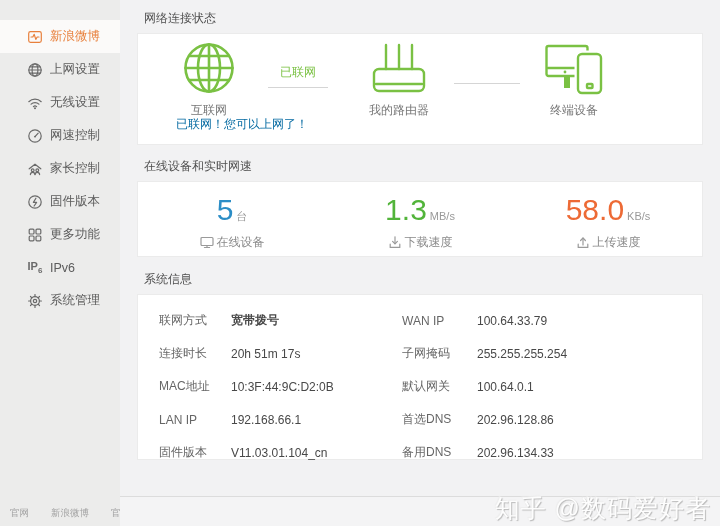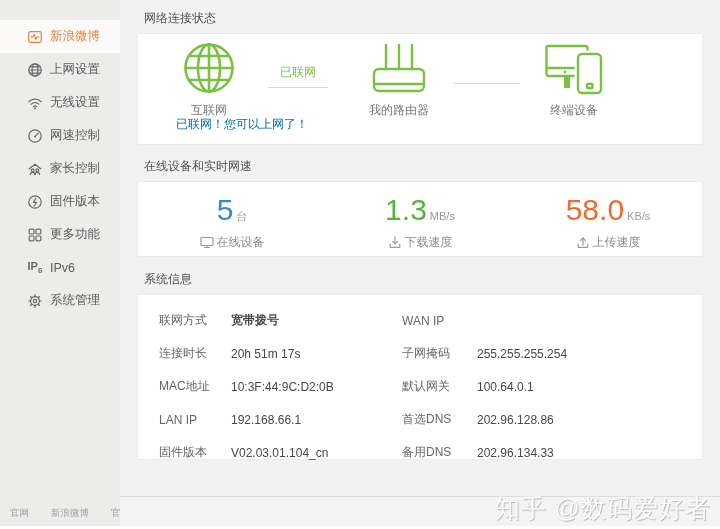--- a/index.html
+++ b/index.html
@@ -292,20 +292,21 @@
     </div>
 
     <div class="section-title">系统信息</div>
 
     <div class="card card-sys">
 
       <div class="sys-row">
         <span class="sys-l1">联网方式</span>
         <span class="sys-v1 bold">宽带拨号</span>
         <span class="sys-l2">WAN IP</span>
+        <span class="sys-v2">100.64.33.79</span>
       </div>
 
       <div class="sys-row">
         <span class="sys-l1">连接时长</span>
         <span class="sys-v1">20h 51m 17s</span>
         <span class="sys-l2">子网掩码</span>
         <span class="sys-v2">255.255.255.254</span>
       </div>
 
       <div class="sys-row">
@@ -317,21 +318,21 @@
 
       <div class="sys-row">
         <span class="sys-l1">LAN IP</span>
         <span class="sys-v1">192.168.66.1</span>
         <span class="sys-l2">首选DNS</span>
         <span class="sys-v2">202.96.128.86</span>
       </div>
 
       <div class="sys-row">
         <span class="sys-l1">固件版本</span>
-        <span class="sys-v1">V02.03.01.104_cn</span>
+        <span class="sys-v1">V11.03.01.104_cn</span>
         <span class="sys-l2">备用DNS</span>
         <span class="sys-v2">202.96.134.33</span>
       </div>
 
     </div>
   </div>
 
   <div class="sub-footer"></div>
 
   <div class="watermark">知乎 @数码爱好者</div>

